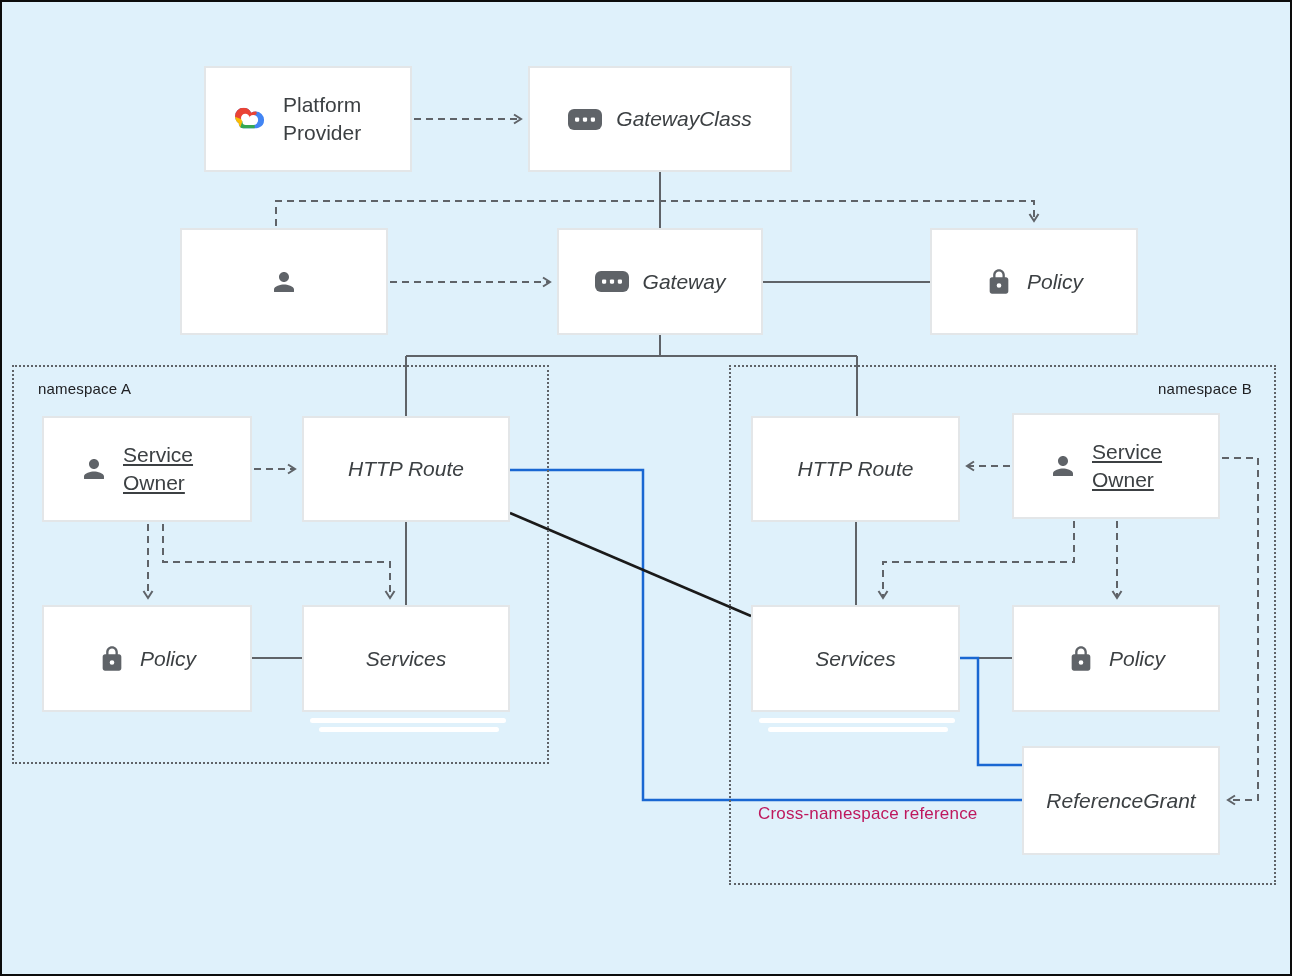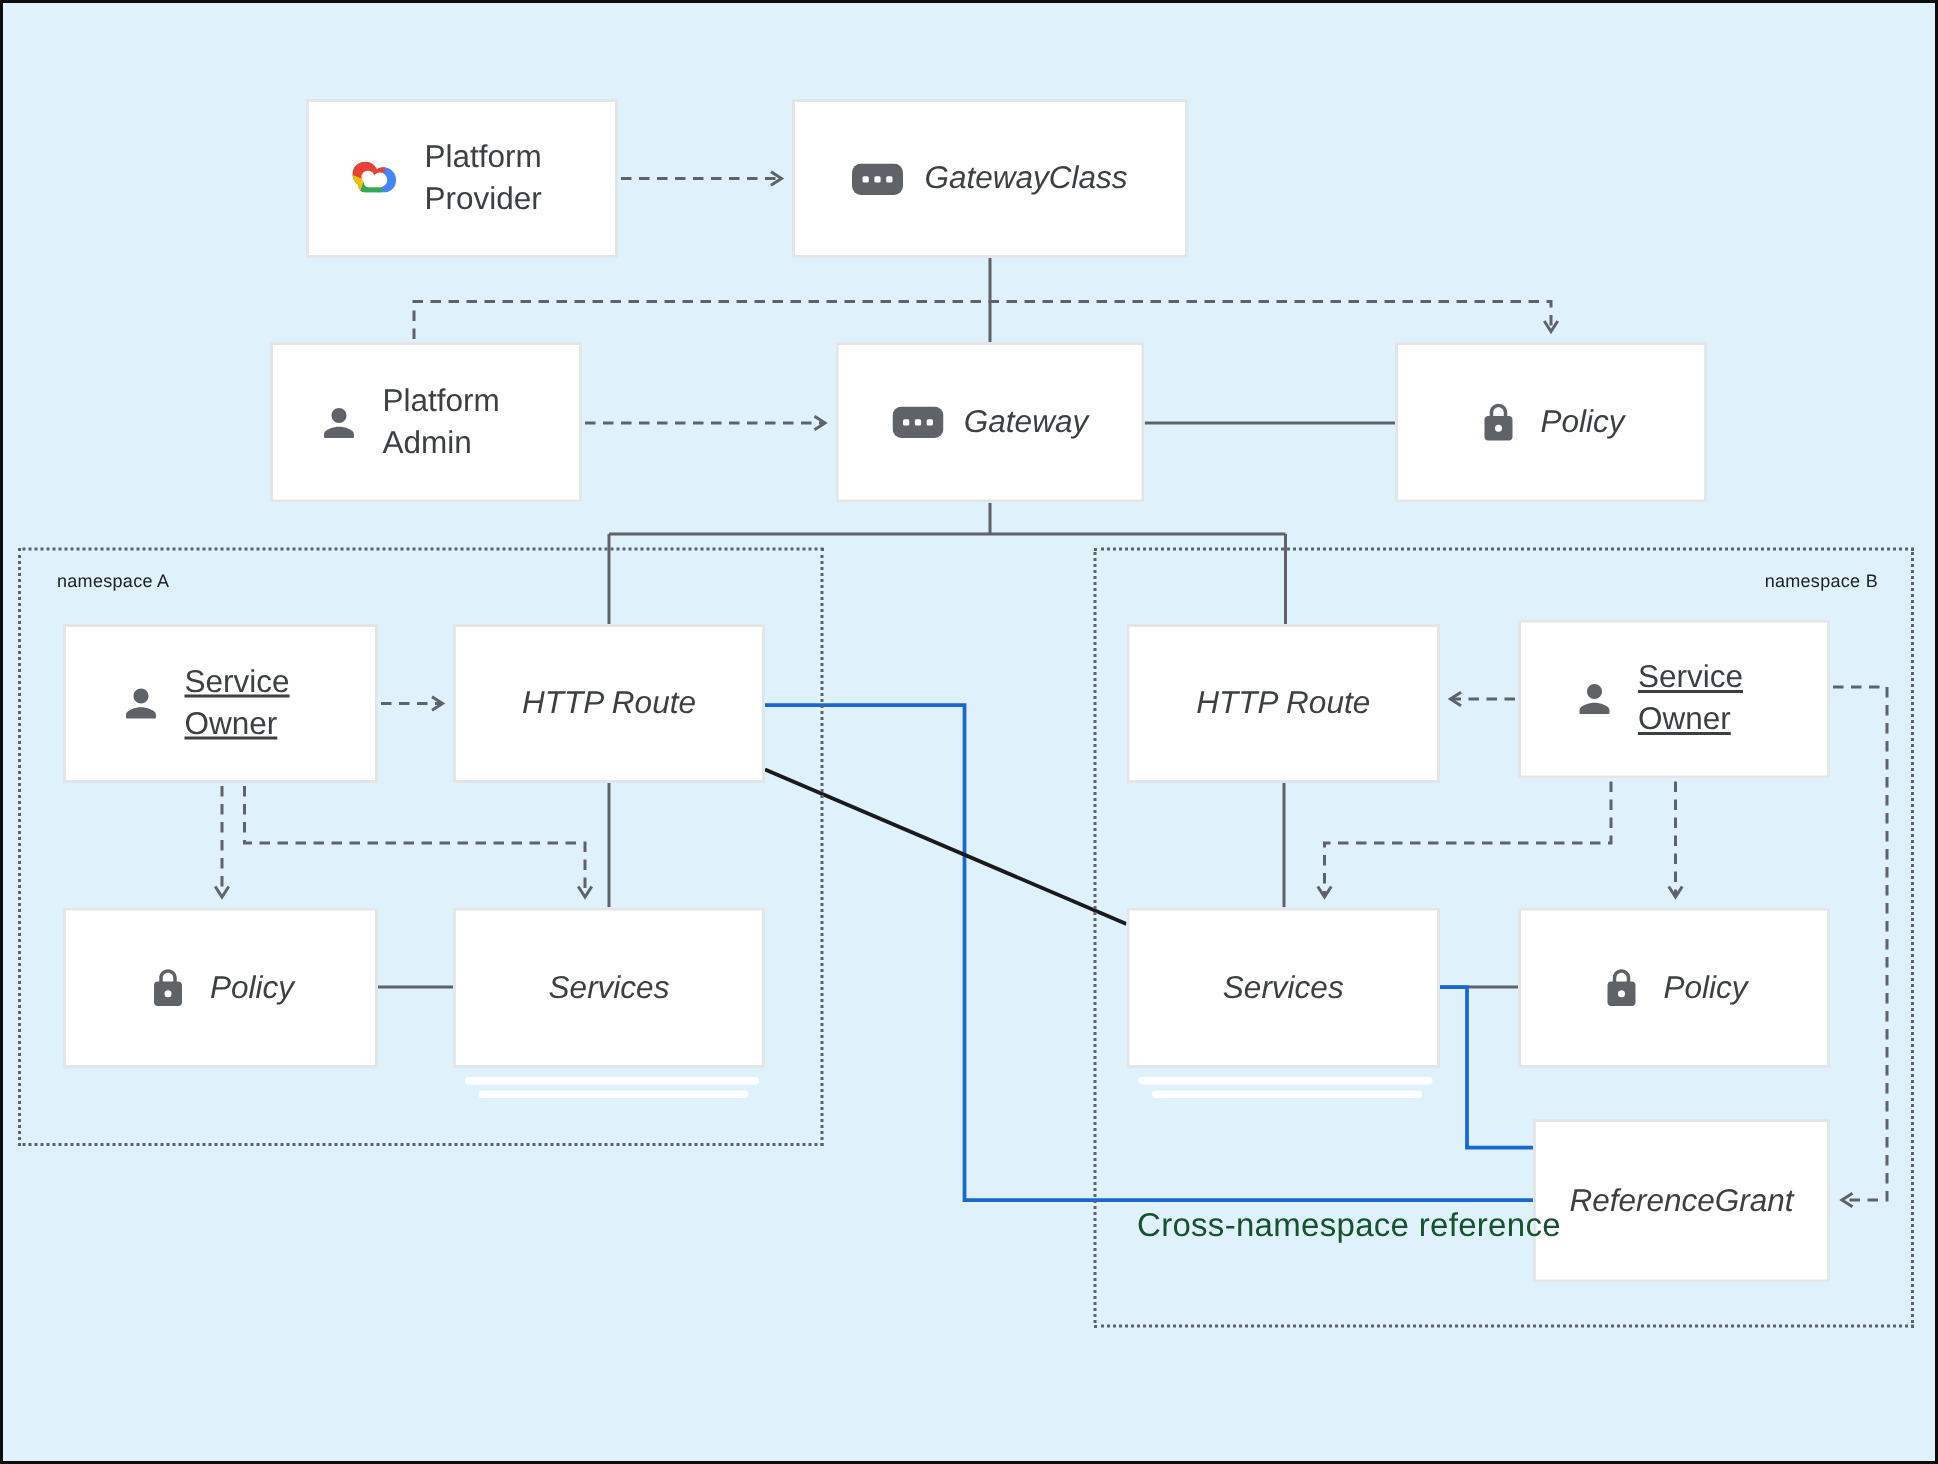--- a/index.html
+++ b/index.html
@@ -8,38 +8,38 @@
     background:#DFF1FB; overflow:hidden;
     font-family:"Liberation Sans", sans-serif;
     color:#3C4043;
   }
   .frame{position:absolute; inset:0; border:2px solid #0c0c0c; pointer-events:none; z-index:30;}
   .conn{position:absolute; left:0; top:0; z-index:1;}
   .ns{
     position:absolute; border:2px dotted #5F6368; z-index:2;
   }
   .ns-label{
-    position:absolute; font-size:12px; color:#202124; letter-spacing:.2px;
+    position:absolute; font-size:15px; color:#202124; letter-spacing:.2px;
   }
   .box{
     position:absolute; background:#fff; border:2px solid #E3E6E8;
     display:flex; align-items:center; justify-content:center;
     gap:14px; font-size:21px; color:#3C4043; z-index:3;
     box-sizing:border-box;
   }
   .box .label{text-align:left;}
   .label.wrap2{line-height:1.32;}
   .w102{width:102px;}
   .w92{width:92px;text-decoration:underline;}
   .nowrap{white-space:nowrap;font-style:italic;}
   .center{text-align:center;}
   .icon{display:flex; align-items:center; justify-content:center; flex:0 0 auto;}
   .stack{position:absolute; background:#fff; height:5px; border-radius:3px; z-index:3;}
   .annotation{
-    position:absolute; font-size:22px; color:#14532d; z-index:4; letter-spacing:.2px;
+    position:absolute; font-size:17px; color:#be185d; z-index:4; letter-spacing:.2px;
   }
 </style>
 </head>
 <body>
 
 <div class="stage">
 
   <svg class="conn" width="1292" height="976">
     <defs>
       <marker id="arrowGray" markerWidth="12" markerHeight="14" refX="8.5" refY="6" orient="auto" markerUnits="userSpaceOnUse">
@@ -124,21 +124,20 @@
     </span>
     <span class="label nowrap">GatewayClass</span>
   </div>
 
   <div class="box" style="left:180px; top:228px; width:208px; height:107px;">
     <span class="icon">
       <svg width="30" height="30" viewBox="0 0 24 24">
           <path fill="#5F6368" d="M12 12c2.21 0 4-1.79 4-4s-1.79-4-4-4-4 1.79-4 4 1.79 4 4 4zm0 2c-2.67 0-8 1.34-8 4v1.5c0 .28.22.5.5.5h15c.28 0 .5-.22.5-.5V18c0-2.66-5.33-4-8-4z"></path>
         </svg>
     </span>
-    <span class="label wrap2 w102">Platform Admin</span>
   </div>
 
   <div class="box" style="left:557px; top:228px; width:206px; height:107px;">
     <span class="icon">
       <svg width="34" height="21" viewBox="0 0 34 21">
         <rect x="0" y="0" width="34" height="21" rx="6" fill="#5F6368"></rect>
         <rect x="7" y="8.5" width="4.2" height="4.2" rx="1.1" fill="#fff"></rect>
         <rect x="14.9" y="8.5" width="4.2" height="4.2" rx="1.1" fill="#fff"></rect>
         <rect x="22.8" y="8.5" width="4.2" height="4.2" rx="1.1" fill="#fff"></rect>
       </svg>

